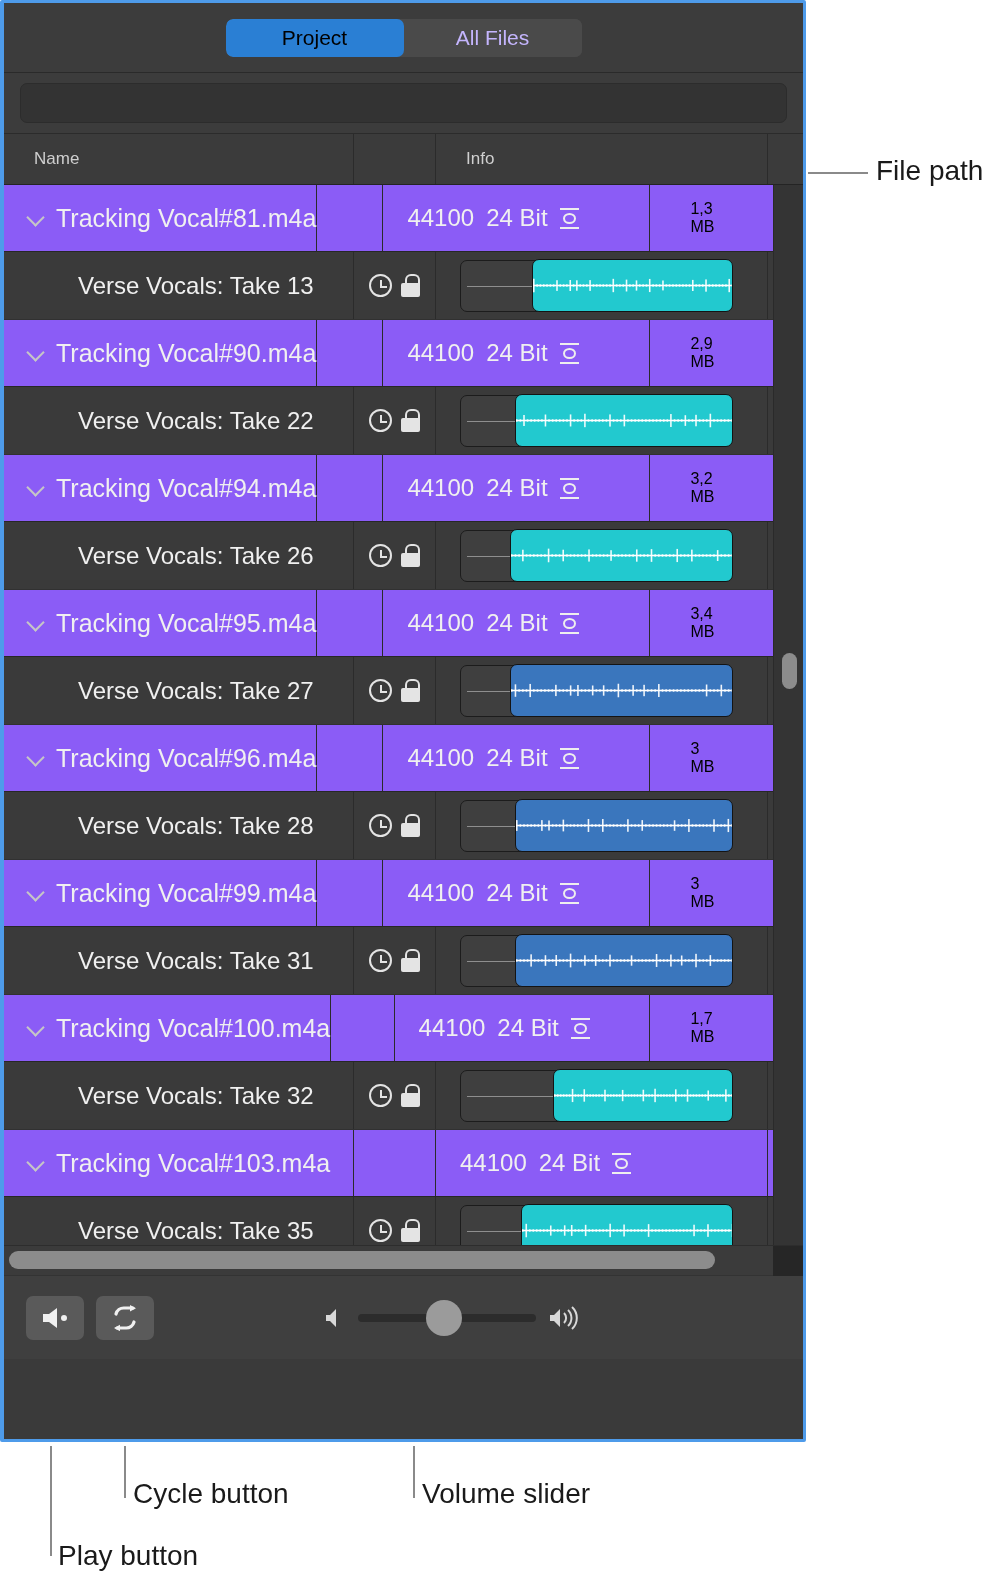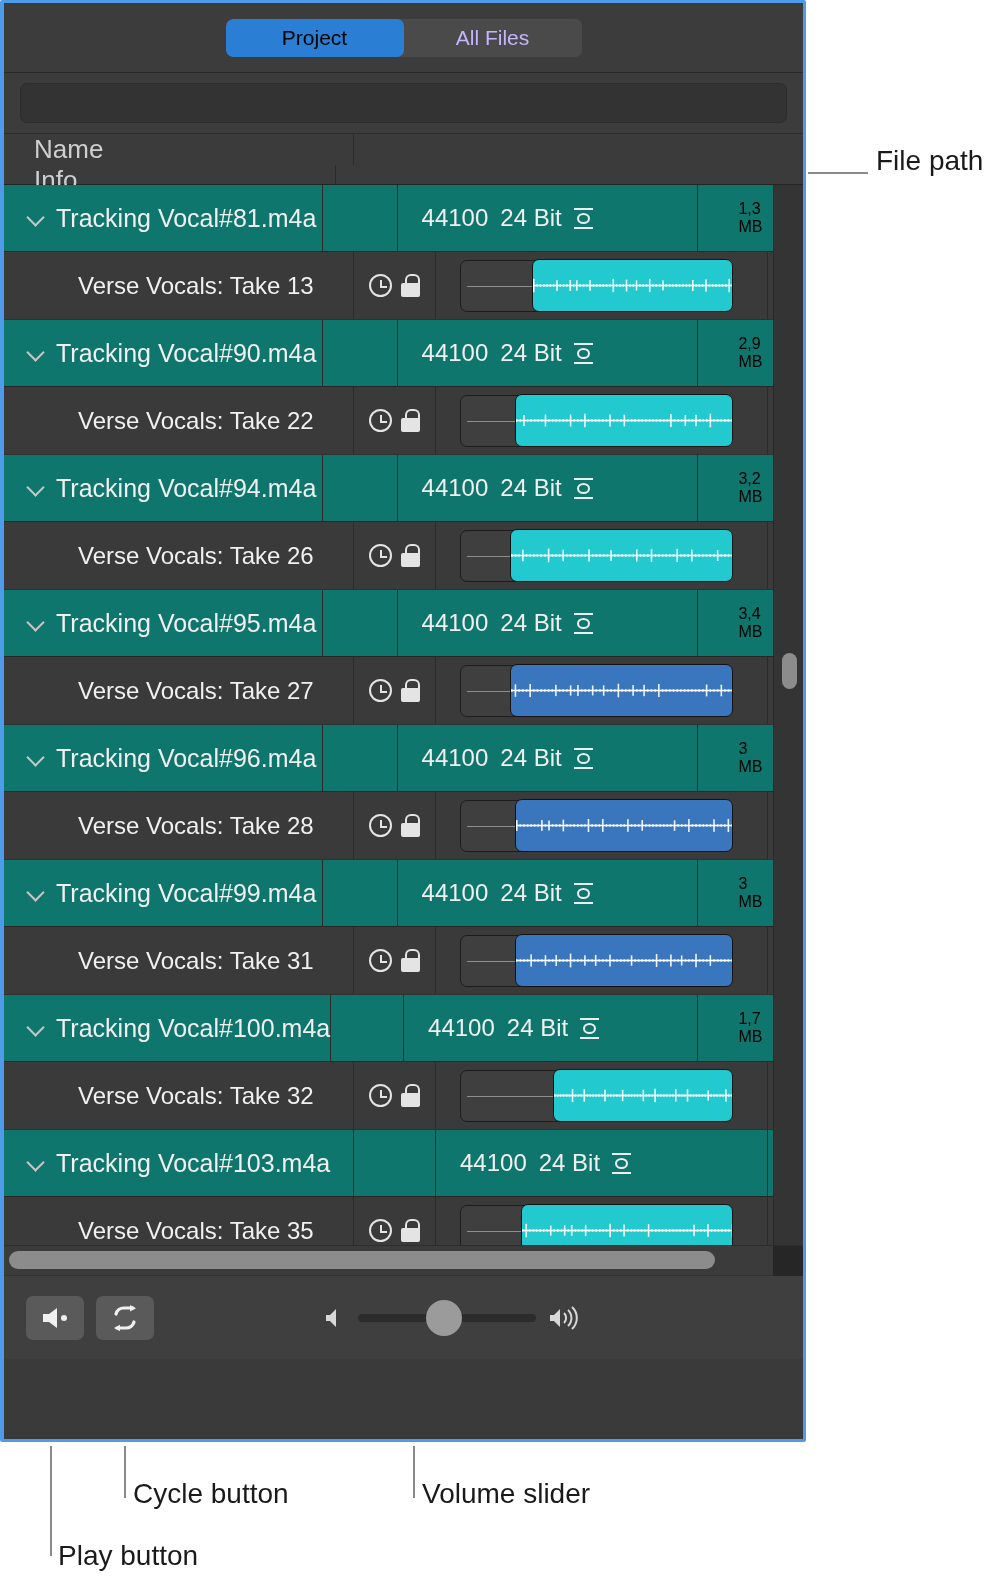--- a/index.html
+++ b/index.html
@@ -86,39 +86,39 @@
     border-radius: 7px;
   }
 
   
   .tablewrap { position: relative; height: 1112px; background: #343434; }
   .thead {
     display: flex; height: 52px;
     background: #3b3b3b;
     border-top: 1px solid #2b2b2b;
     border-bottom: 1px solid #242424;
-    color: #cfcfcf; font-size: 26px; flex-direction: column;
+    color: #cfcfcf; font-size: 17px;
   }
   .th { display: flex; align-items: center; padding-left: 30px; border-right: 1px solid #2b2b2b; }
   .th-name { width: 350px; }
   .th-flags { width: 82px; padding-left: 0; }
   .th-info { width: 332px; }
   .th-rest { flex: 1; border-right: none; }
 
   .tbody { position: relative; height: 1060px; overflow: hidden; }
 
   .row { display: flex; }
-  .row-parent { height: 67px; background: #0f766e; border-bottom: 1px solid #272727; }
+  .row-parent { height: 67px; background: #8b5cf6; border-bottom: 1px solid #272727; }
   .row-child  { height: 68px; background: #3a3a3a; border-bottom: 1px solid #313131; }
 
   .cell { border-right: 1px solid #2b2b2b; display: flex; align-items: center; }
   .c-name  { width: 350px; padding-left: 22px; }
   .c-flags { width: 82px; justify-content: center; gap: 9px; }
   .c-info  { width: 332px; }
-  .c-rest  { flex: 1; border-right: none; padding-left: 14px; }
+  .c-rest  { flex: 1; border-right: none; padding-left: 14px; gap: 48px; }
 
   .disc {
     width: 20px; height: 20px; margin-right: 10px; position: relative; flex: none;
   }
   .disc::after {
     content: ""; position: absolute; left: 3px; top: 3px;
     width: 11px; height: 11px;
     border-right: 2.5px solid #c6c6c6; border-bottom: 2.5px solid #c6c6c6;
     transform: rotate(45deg);
   }
@@ -1087,21 +1087,21 @@
           <path d="M2 10 H6 L12 4 V22 L6 16 H2 Z" fill="#d8d8d8"></path>
           <path d="M16 8 A7 7 0 0 1 16 18" stroke="#d8d8d8" stroke-width="2" fill="none"></path>
           <path d="M20 5 A11 11 0 0 1 20 21" stroke="#d8d8d8" stroke-width="2" fill="none"></path>
           <path d="M24 2 A15 15 0 0 1 24 24" stroke="#d8d8d8" stroke-width="2" fill="none"></path>
         </svg>
       </div>
     </div>
   </div>
 
   <div class="lead lead-h" style="left:808px; top:172px; width:60px;"></div>
-  <div class="callout-text" style="left:876px; top:145px;">File path</div>
+  <div class="callout-text" style="left:876px; top:155px;">File path</div>
 
   <div class="lead lead-v" style="left:50px; top:1446px; height:110px;"></div>
   <div class="callout-text" style="left:58px; top:1540px;">Play button</div>
 
   <div class="lead lead-v" style="left:124px; top:1446px; height:52px;"></div>
   <div class="callout-text" style="left:133px; top:1478px;">Cycle button</div>
 
   <div class="lead lead-v" style="left:413px; top:1446px; height:52px;"></div>
   <div class="callout-text" style="left:422px; top:1478px;">Volume slider</div>
 

